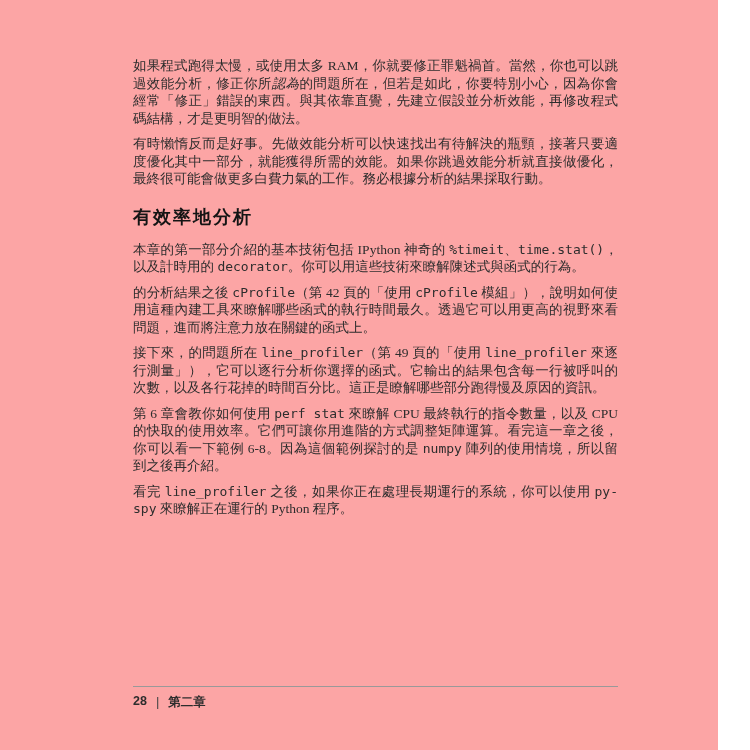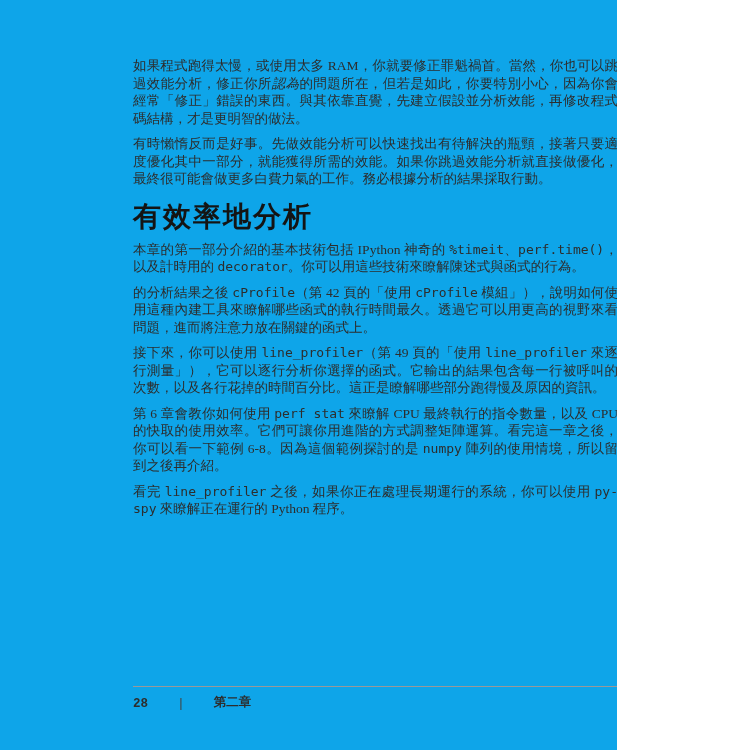--- a/index.html
+++ b/index.html
@@ -2,43 +2,43 @@
 <html><head>
 <meta charset="utf-8">
 <style>
   html, body {
     margin: 0;
     padding: 0;
     background: #ffffff;
   }
   .page {
     position: relative;
-    width: 617px;
+    width: 718px;
     height: 750px;
-    background: #0ea5e9;
+    background: #fca5a5;
     overflow: hidden;
     font-family: "Liberation Serif", serif;
   }
   .content {
     position: absolute;
     left: 133px;
     top: 57px;
     width: 485px;
     color: #2d2d2d;
   }
   .body-para {
     font-size: 13.5px;
     line-height: 17.5px;
     text-align: justify;
     margin: 0 0 8px 0;
     color: #2d2d2d;
   }
   .section-heading {
     font-family: "Liberation Sans", sans-serif;
-    font-size: 28px;
+    font-size: 18px;
     font-weight: 700;
     letter-spacing: 2px;
     color: #141414;
     margin: 15px 0 10px 0;
     line-height: 28px;
   }
   .seg-text { font-style: normal; }
   .seg-code {
     font-family: "DejaVu Sans Mono", monospace;
     font-size: 13px;
@@ -52,49 +52,48 @@
     width: 485px;
     top: 686px;
     border-top: 1px solid #999999;
     height: 0;
   }
   .page-footer {
     position: absolute;
     left: 133px;
     top: 694px;
     display: flex;
-    align-items: flex-end;
-    font-family: Liberation Mono, monospace;
+    align-items: flex-start;
+    font-family: Liberation Sans, sans-serif;
     font-size: 12.5px;
     font-weight: 700;
     color: #2d2d2d;
-    gap: 20px;
   }
   .footer-sep {
     font-weight: 400;
     margin: 0 9px;
     color: #444444;
     font-size: 13px;
   }
   .footer-chapter {
     margin-right: 12px;
   }
 </style>
 </head>
 <body>
 
 <div class="page">
 
   <div class="content">
       <p class="body-para"><span class="seg-text">如果程式跑得太慢，或使用太多 RAM，你就要修正罪魁禍首。當然，你也可以跳過效能分析，修正你所</span><span class="seg-em">認為</span><span class="seg-text">的問題所在，但若是如此，你要特別小心，因為你會經常「修正」錯誤的東西。與其依靠直覺，先建立假設並分析效能，再修改程式碼結構，才是更明智的做法。</span></p>
       <p class="body-para"><span class="seg-text">有時懶惰反而是好事。先做效能分析可以快速找出有待解決的瓶頸，接著只要適度優化其中一部分，就能獲得所需的效能。如果你跳過效能分析就直接做優化，最終很可能會做更多白費力氣的工作。務必根據分析的結果採取行動。</span></p>
       <h1 class="section-heading">有效率地分析</h1>
-      <p class="body-para"><span class="seg-text">本章的第一部分介紹的基本技術包括 IPython 神奇的 </span><span class="seg-code">%timeit</span><span class="seg-text">、</span><span class="seg-code">perf.time()</span><span class="seg-text">，以及計時用的 </span><span class="seg-code">decorator</span><span class="seg-text">。你可以用這些技術來瞭解陳述式與函式的行為。</span></p>
+      <p class="body-para"><span class="seg-text">本章的第一部分介紹的基本技術包括 IPython 神奇的 </span><span class="seg-code">%timeit</span><span class="seg-text">、</span><span class="seg-code">time.stat()</span><span class="seg-text">，以及計時用的 </span><span class="seg-code">decorator</span><span class="seg-text">。你可以用這些技術來瞭解陳述式與函式的行為。</span></p>
       <p class="body-para"><span class="seg-text">的分析結果之後 </span><span class="seg-code">cProfile</span><span class="seg-text">（第 42 頁的「使用 </span><span class="seg-code">cProfile</span><span class="seg-text"> 模組」），說明如何使用這種內建工具來瞭解哪些函式的執行時間最久。透過它可以用更高的視野來看問題，進而將注意力放在關鍵的函式上。</span></p>
-      <p class="body-para"><span class="seg-text">接下來，你可以使用 </span><span class="seg-code">line_profiler</span><span class="seg-text">（第 49 頁的「使用 </span><span class="seg-code">line_profiler</span><span class="seg-text"> 來逐行測量」），它可以逐行分析你選擇的函式。它輸出的結果包含每一行被呼叫的次數，以及各行花掉的時間百分比。這正是瞭解哪些部分跑得慢及原因的資訊。</span></p>
+      <p class="body-para"><span class="seg-text">接下來，的問題所在 </span><span class="seg-code">line_profiler</span><span class="seg-text">（第 49 頁的「使用 </span><span class="seg-code">line_profiler</span><span class="seg-text"> 來逐行測量」），它可以逐行分析你選擇的函式。它輸出的結果包含每一行被呼叫的次數，以及各行花掉的時間百分比。這正是瞭解哪些部分跑得慢及原因的資訊。</span></p>
       <p class="body-para"><span class="seg-text">第 6 章會教你如何使用 </span><span class="seg-code">perf stat</span><span class="seg-text"> 來瞭解 CPU 最終執行的指令數量，以及 CPU 的快取的使用效率。它們可讓你用進階的方式調整矩陣運算。看完這一章之後，你可以看一下範例 6-8。因為這個範例探討的是 </span><span class="seg-code">numpy</span><span class="seg-text"> 陣列的使用情境，所以留到之後再介紹。</span></p>
       <p class="body-para"><span class="seg-text">看完 </span><span class="seg-code">line_profiler</span><span class="seg-text"> 之後，如果你正在處理長期運行的系統，你可以使用 </span><span class="seg-code">py-spy</span><span class="seg-text"> 來瞭解正在運行的 Python 程序。</span></p>
     </div>
 
   <div class="footer-rule"></div>
 
   <div class="page-footer">
     <span>28</span>
     <span class="footer-sep">|</span>
     <span class="footer-chapter">第二章</span>

